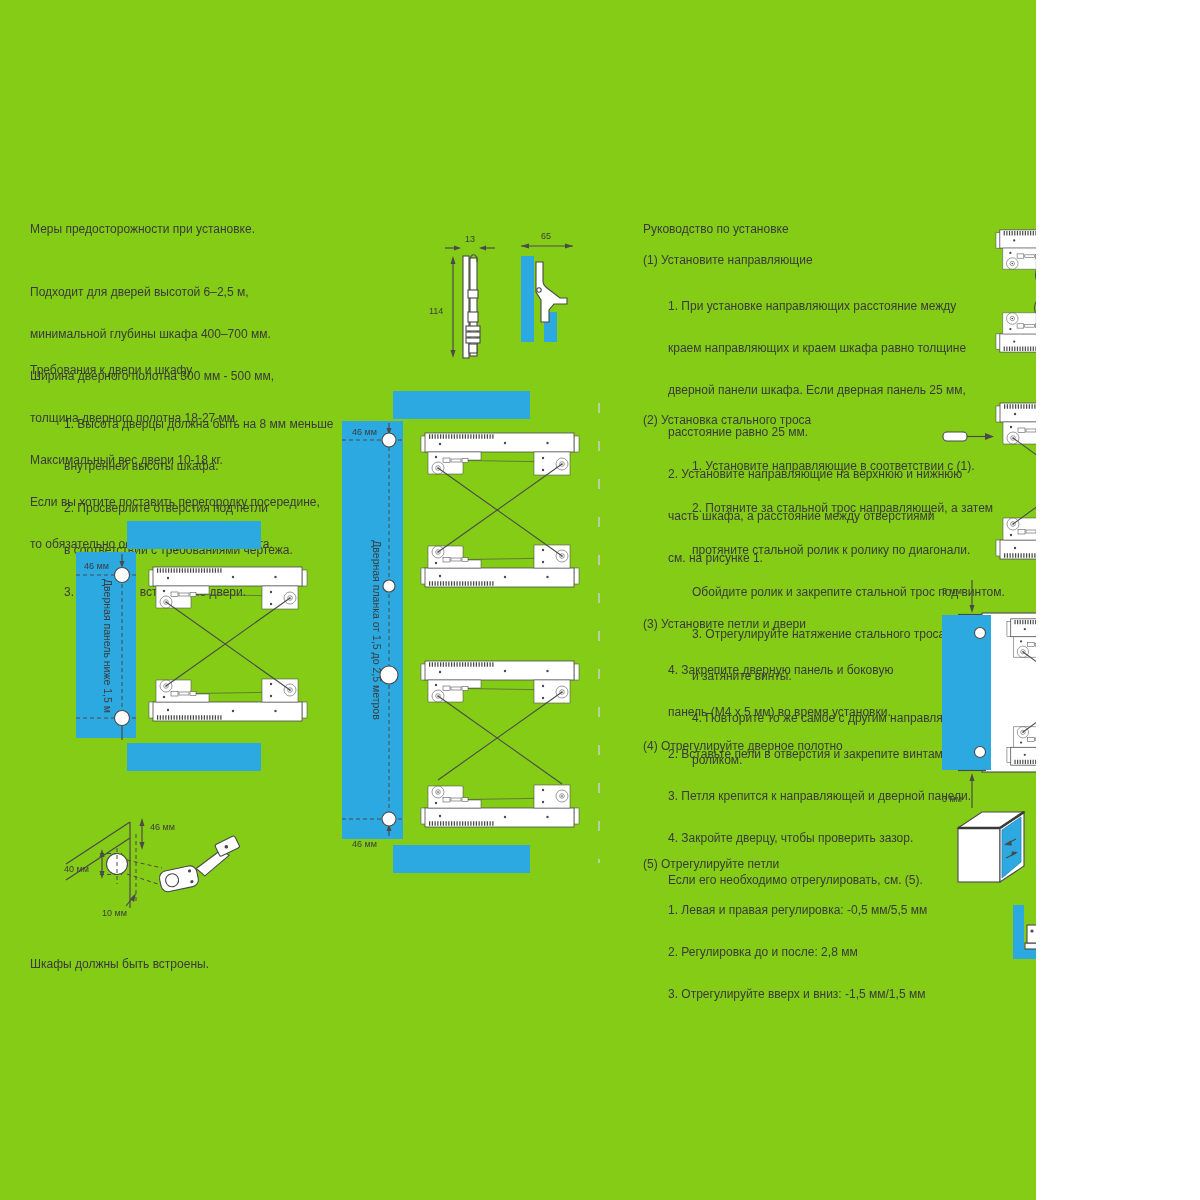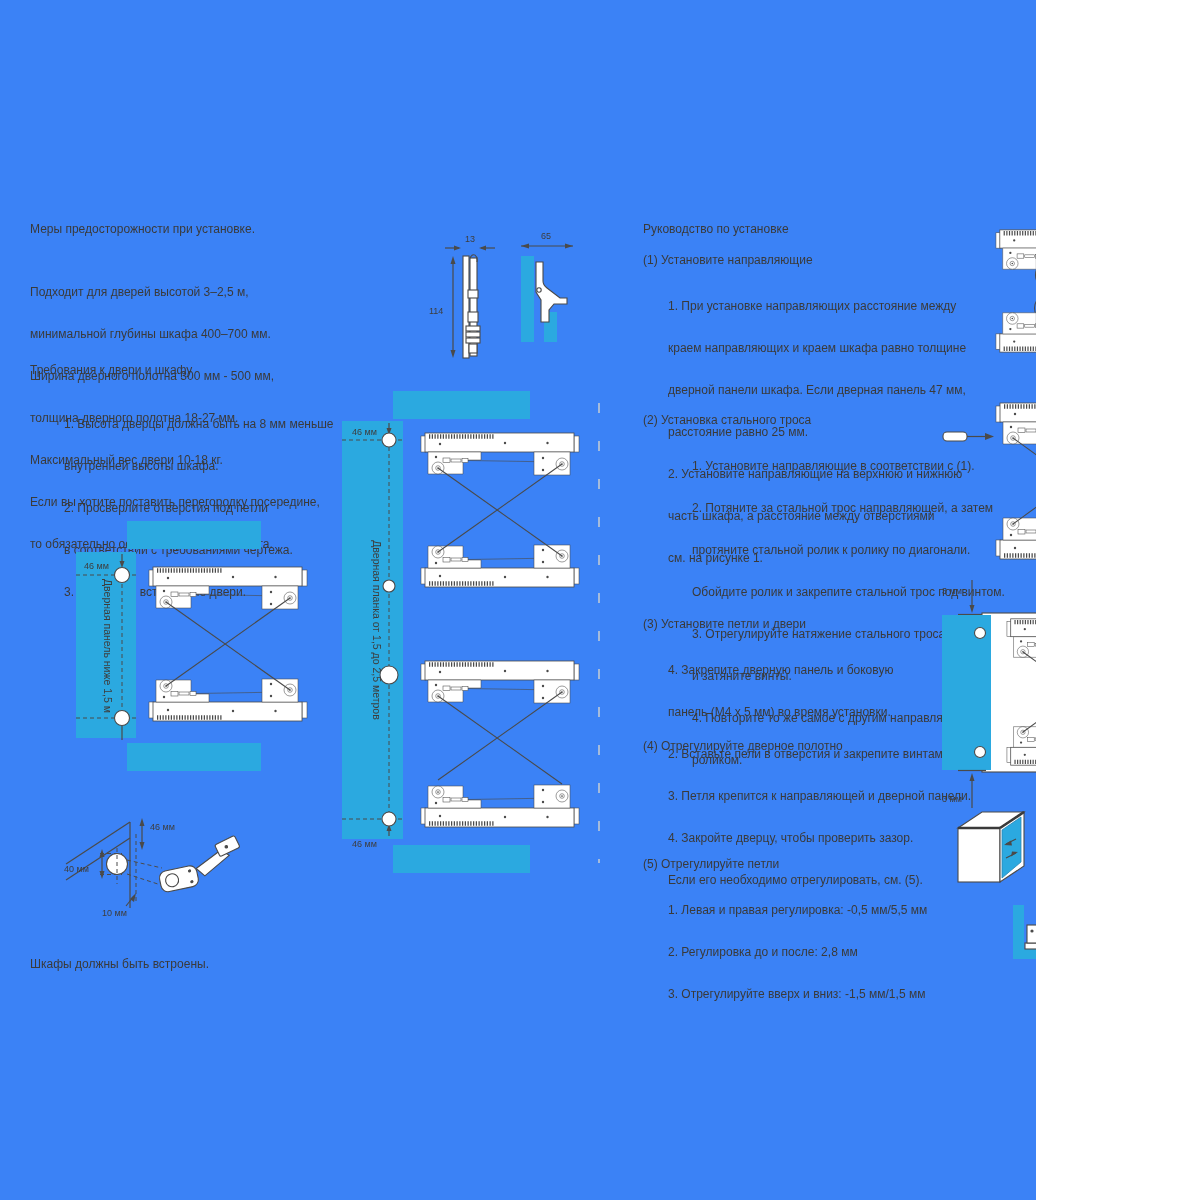--- a/index.html
+++ b/index.html
@@ -1,16 +1,16 @@
 <!DOCTYPE html>
 <html><head>
 <meta charset="utf-8">
 <style>
   html,body{margin:0;padding:0;background:#fff;}
-  .page{position:relative;width:1036px;height:1200px;background:#3b82f6;overflow:hidden;
+  .page{position:relative;width:1036px;height:1200px;background:#84cc16;overflow:hidden;
         font-family:"Liberation Sans",sans-serif;color:#3a3a3a;}
   .txt{position:absolute;font-size:12px;line-height:14px;color:#3a3a3a;white-space:pre;}
   .txt .ln{display:block;}
   .dg{position:absolute;}
   svg .st{fill:#ffffff;stroke:#4a4a4a;stroke-width:1.6;}
   svg .st1{fill:#ffffff;stroke:#4a4a4a;stroke-width:1.1;}
   svg .nf{fill:none;stroke:#4a4a4a;stroke-width:1.1;}
   svg .dot{fill:#4a4a4a;stroke:none;}
   svg .ln{stroke:#4a4a4a;stroke-width:1.2;fill:none;}
   svg .cable{stroke:#4a4a4a;stroke-width:1.1;fill:none;}
@@ -53,21 +53,21 @@
         <circle cx="284" cy="68" r="12" class="st1"></circle>
         <circle cx="284" cy="68" r="4.6" class="nf"></circle>
         <circle cx="284" cy="68" r="1.7" class="dot"></circle>
       </g>
     </defs>
   </svg>
 
   <div class="txt" style="left:30px;top:222px">Меры предосторожности при установке.</div>
 
   <div class="txt" style="left:30px;top:257px">
-    <span class="ln">Подходит для дверей высотой 3–2,5 м,</span>
+    <span class="ln">Подходит для дверей высотой 6–2,5 м,</span>
     <span class="ln">минимальной глубины шкафа 400–700 мм.</span>
     <span class="ln">Ширина дверного полотна 300 мм - 500 мм,</span>
     <span class="ln">толщина дверного полотна 18-27 мм.</span>
     <span class="ln">Максимальный вес двери 10-18 кг.</span>
     <span class="ln">Если вы хотите поставить перегородку посередине,</span>
     <span class="ln">то обязательно оставьте достаточно места.</span>
   </div>
 
   <div class="txt" style="left:30px;top:363px">Требования к двери и шкафу</div>
 
@@ -82,21 +82,21 @@
   <div class="txt" style="left:30px;top:929px">
     <span class="ln">Шкафы должны быть встроены.</span>
   </div>
 
   <div class="txt" style="left:643px;top:222px">Руководство по установке</div>
 
   <div class="txt" style="left:643px;top:253px">(1) Установите направляющие</div>
   <div class="txt" style="left:668px;top:271px">
     <span class="ln">1. При установке направляющих расстояние между</span>
     <span class="ln">краем направляющих и краем шкафа равно толщине</span>
-    <span class="ln">дверной панели шкафа. Если дверная панель 47 мм,</span>
+    <span class="ln">дверной панели шкафа. Если дверная панель 25 мм,</span>
     <span class="ln">расстояние равно 25 мм.</span>
     <span class="ln">2. Установите направляющие на верхнюю и нижнюю</span>
     <span class="ln">часть шкафа, а расстояние между отверстиями</span>
     <span class="ln">см. на рисунке 1.</span>
   </div>
 
   <div class="txt" style="left:643px;top:413px">(2) Установка стального троса</div>
   <div class="txt" style="left:692px;top:431px">
     <span class="ln">1. Установите направляющие в соответствии с (1).</span>
     <span class="ln">2. Потяните за стальной трос направляющей, а затем</span>

